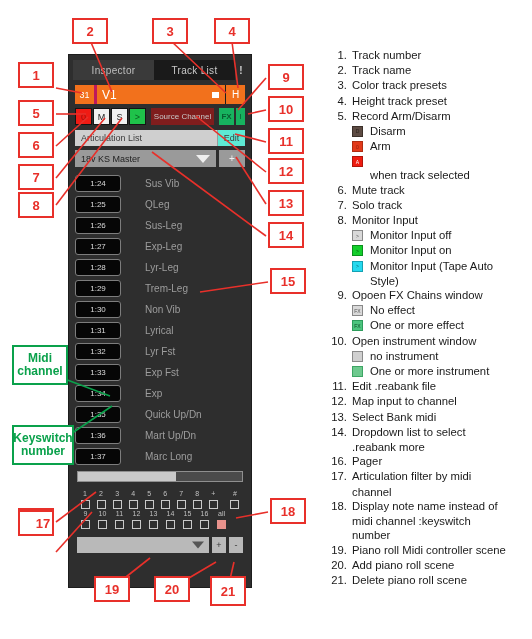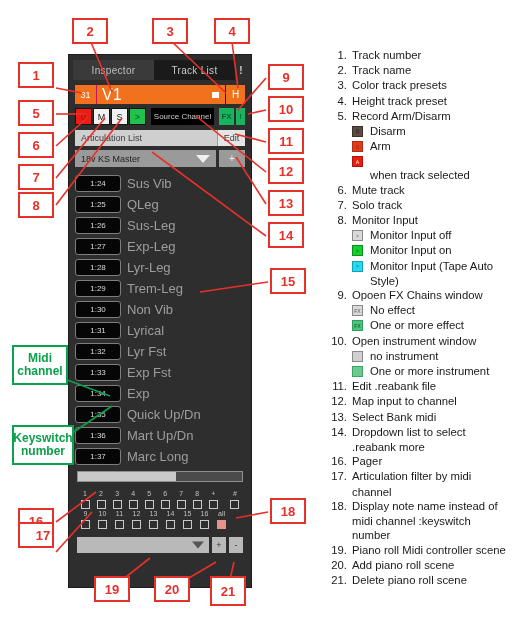--- a/index.html
+++ b/index.html
@@ -50,24 +50,24 @@
   .tab.dark { background: #1a1a1a; color:#c9c9c9; }
   .tab.excl { flex: 0 0 12px; background:#2e2e2e; color:#d0d0d0; font-weight:bold; }
 
   .trackrow {
     display:flex; height: 19px; margin: 5px 6px 0 6px;
     background: #f2711c; align-items: stretch;
   }
   .tnum {
     width: 22px; color:#fff; font-size:9px;
     display:flex; align-items:center; justify-content:center;
-    border-right: 1px solid #be185d;
+    border-right: 3px solid #be185d;
   }
   .tname {
-    flex:1; color:#fff; font-size:16px; display:flex; align-items:center;
+    flex:1; color:#fff; font-size:12px; display:flex; align-items:center;
     padding-left: 5px; position: relative;
   }
   .colorchip {
     position:absolute; right:6px; top:50%; transform:translateY(-50%);
     width:7px; height:6px; background:#fff;
   }
   .theight {
     width: 20px; color:#fff; font-size:10px;
     display:flex; align-items:center; justify-content:center;
     border-left: 1px solid #1d1d1d;
@@ -75,40 +75,40 @@
 
   .btnrow { display:flex; height: 17px; margin: 4px 6px 0 6px; gap:1px; align-items:stretch; }
   .sqbtn {
     width: 17px; font-size:9px; display:flex; align-items:center; justify-content:center;
     border:1px solid #141414;
   }
   .sqbtn.rec { background:#ef1b14; color:#9a0f0b; }
   .sqbtn.m, .sqbtn.s { background:#f1f1f1; color:#1c1c1c; }
   .sqbtn.mon { background:#1fc24a; color:#0a5c20; }
   .srcchan {
-    flex:1; margin-left: 4px; background:#000000; color:#c8c8c8;
+    flex:1; margin-left: 4px; background:#7f1d1d; color:#c8c8c8;
     font-size:8px; display:flex; align-items:center; justify-content:center;
   }
   .fxbtn {
     width: 15px; margin-left:4px; background:#17b35f; color:#0a5c30;
     font-size:8px; display:flex; align-items:center; justify-content:center;
     font-weight:bold;
   }
   .ibtn {
     width: 9px; margin-left:1px; background:#17b35f; color:#0a5c30;
     font-size:8px; display:flex; align-items:center; justify-content:center;
   }
 
   .artrow { display:flex; height: 16px; margin: 5px 6px 0 6px; }
   .artlabel {
     flex:1; background:#cfcfcf; color:#3b3b3b; font-size:9px;
     display:flex; align-items:center; padding-left:6px;
   }
   .artedit {
-    width: 28px; background:#e5e5e5; color:#3b3b3b; font-size:9px;
+    width: 28px; background:#5eead4; color:#3b3b3b; font-size:9px;
     display:flex; align-items:center; justify-content:center;
     border-left:1px solid #9b9b9b;
   }
 
   .bankrow { display:flex; height: 17px; margin: 4px 6px 0 6px; }
   .bankdd {
     flex:1; background:#9a9a9a; color:#1f1f1f; font-size:9px;
     display:flex; align-items:center; padding-left:6px; position:relative;
   }
   .ddarrow {
@@ -123,21 +123,21 @@
 
   
   .artlist { margin: 7px 6px 0 6px; }
   .artitem { display:flex; align-items:center; height: 18px; margin-bottom: 3px; }
   .kschip {
     width: 46px; height: 17px; background:#060606;
     border:1px solid #7d7d7d; border-radius:3px;
     color:#d9d9d9; font-size:8px;
     display:flex; align-items:center; justify-content:center;
   }
-  .artname { margin-left: 6px; color:#9d9d9d; font-size:13px; }
+  .artname { margin-left: 24px; color:#9d9d9d; font-size:10px; }
 
   
   .pagerwrap { margin: 6px 8px 0 8px; height: 11px; background:#4b4b4b; border:1px solid #8f8f8f; }
   .pagerfill { height: 100%; background:#c9c9c9; }
 
   
   .chgrid { margin: 7px 8px 0 8px; }
   .chrow { display:flex; align-items:flex-end; }
   .chcell { width: 17px; display:flex; flex-direction:column; align-items:center; }
   .chcell.spacer { width: 6px; }
@@ -421,21 +421,21 @@
   <div class="callout" style="left:18px;  top:164px; width:36px; height:26px;">7</div>
   <div class="callout" style="left:18px;  top:192px; width:36px; height:26px;">8</div>
   <div class="callout" style="left:268px; top:64px;  width:36px; height:26px;">9</div>
   <div class="callout" style="left:268px; top:96px;  width:36px; height:26px;">10</div>
   <div class="callout" style="left:268px; top:128px; width:36px; height:26px;">11</div>
   <div class="callout" style="left:268px; top:158px; width:36px; height:26px;">12</div>
   <div class="callout" style="left:268px; top:190px; width:36px; height:26px;">13</div>
   <div class="callout" style="left:268px; top:222px; width:36px; height:26px;">14</div>
   <div class="callout" style="left:270px; top:268px; width:36px; height:26px;">15</div>
   <div class="callout" style="left:18px;  top:508px; width:36px; height:26px;">16</div>
-  <div class="callout" style="left:18px;  top:522px; width:36px; height:26px;padding-left:14px;">17</div>
+  <div class="callout" style="left:18px;  top:510px; width:36px; height:26px;padding-left:14px;">17</div>
   <div class="callout" style="left:270px; top:498px; width:36px; height:26px;">18</div>
   <div class="callout" style="left:94px;  top:576px; width:36px; height:26px;">19</div>
   <div class="callout" style="left:154px; top:576px; width:36px; height:26px;">20</div>
   <div class="callout" style="left:210px; top:576px; width:36px; height:30px;">21</div>
 
   <div class="callout green" style="left:12px; top:345px; width:56px; height:40px;">
     <span>Midi</span>
     <span>channel</span>
   </div>
   <div class="callout green" style="left:12px; top:425px; width:62px; height:40px;">

